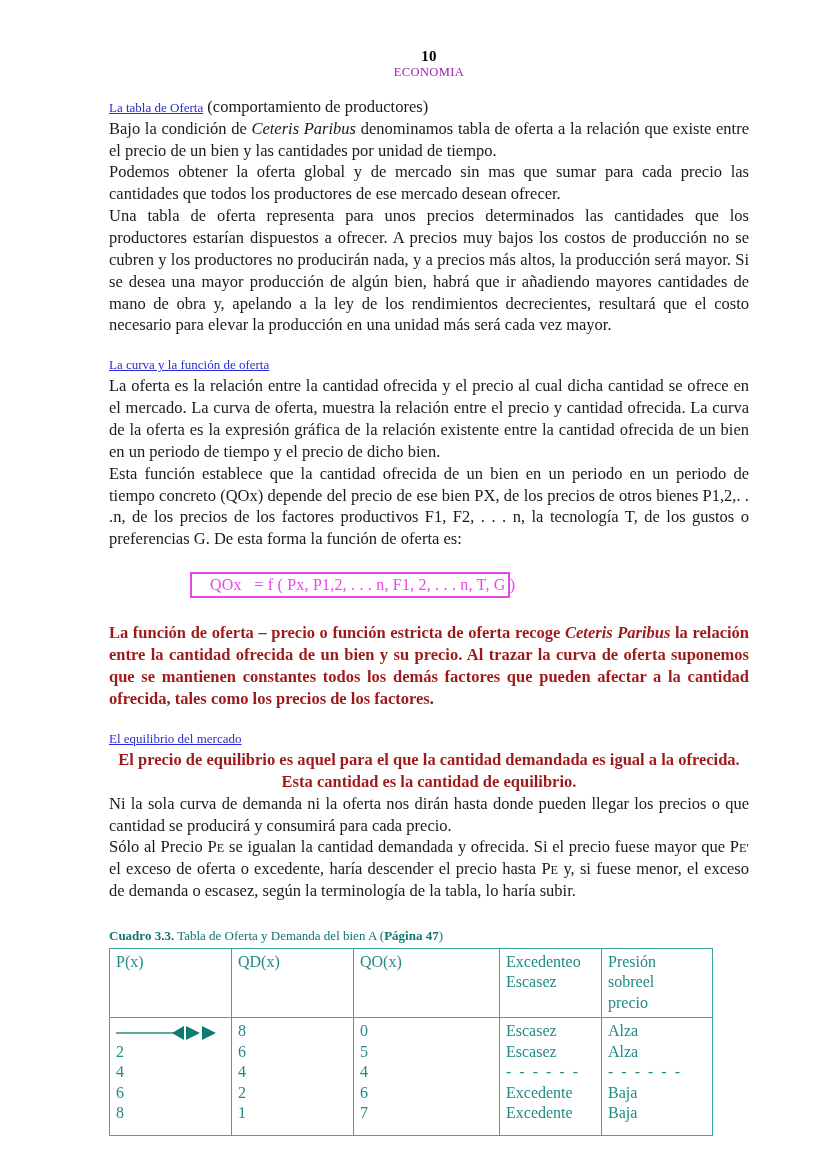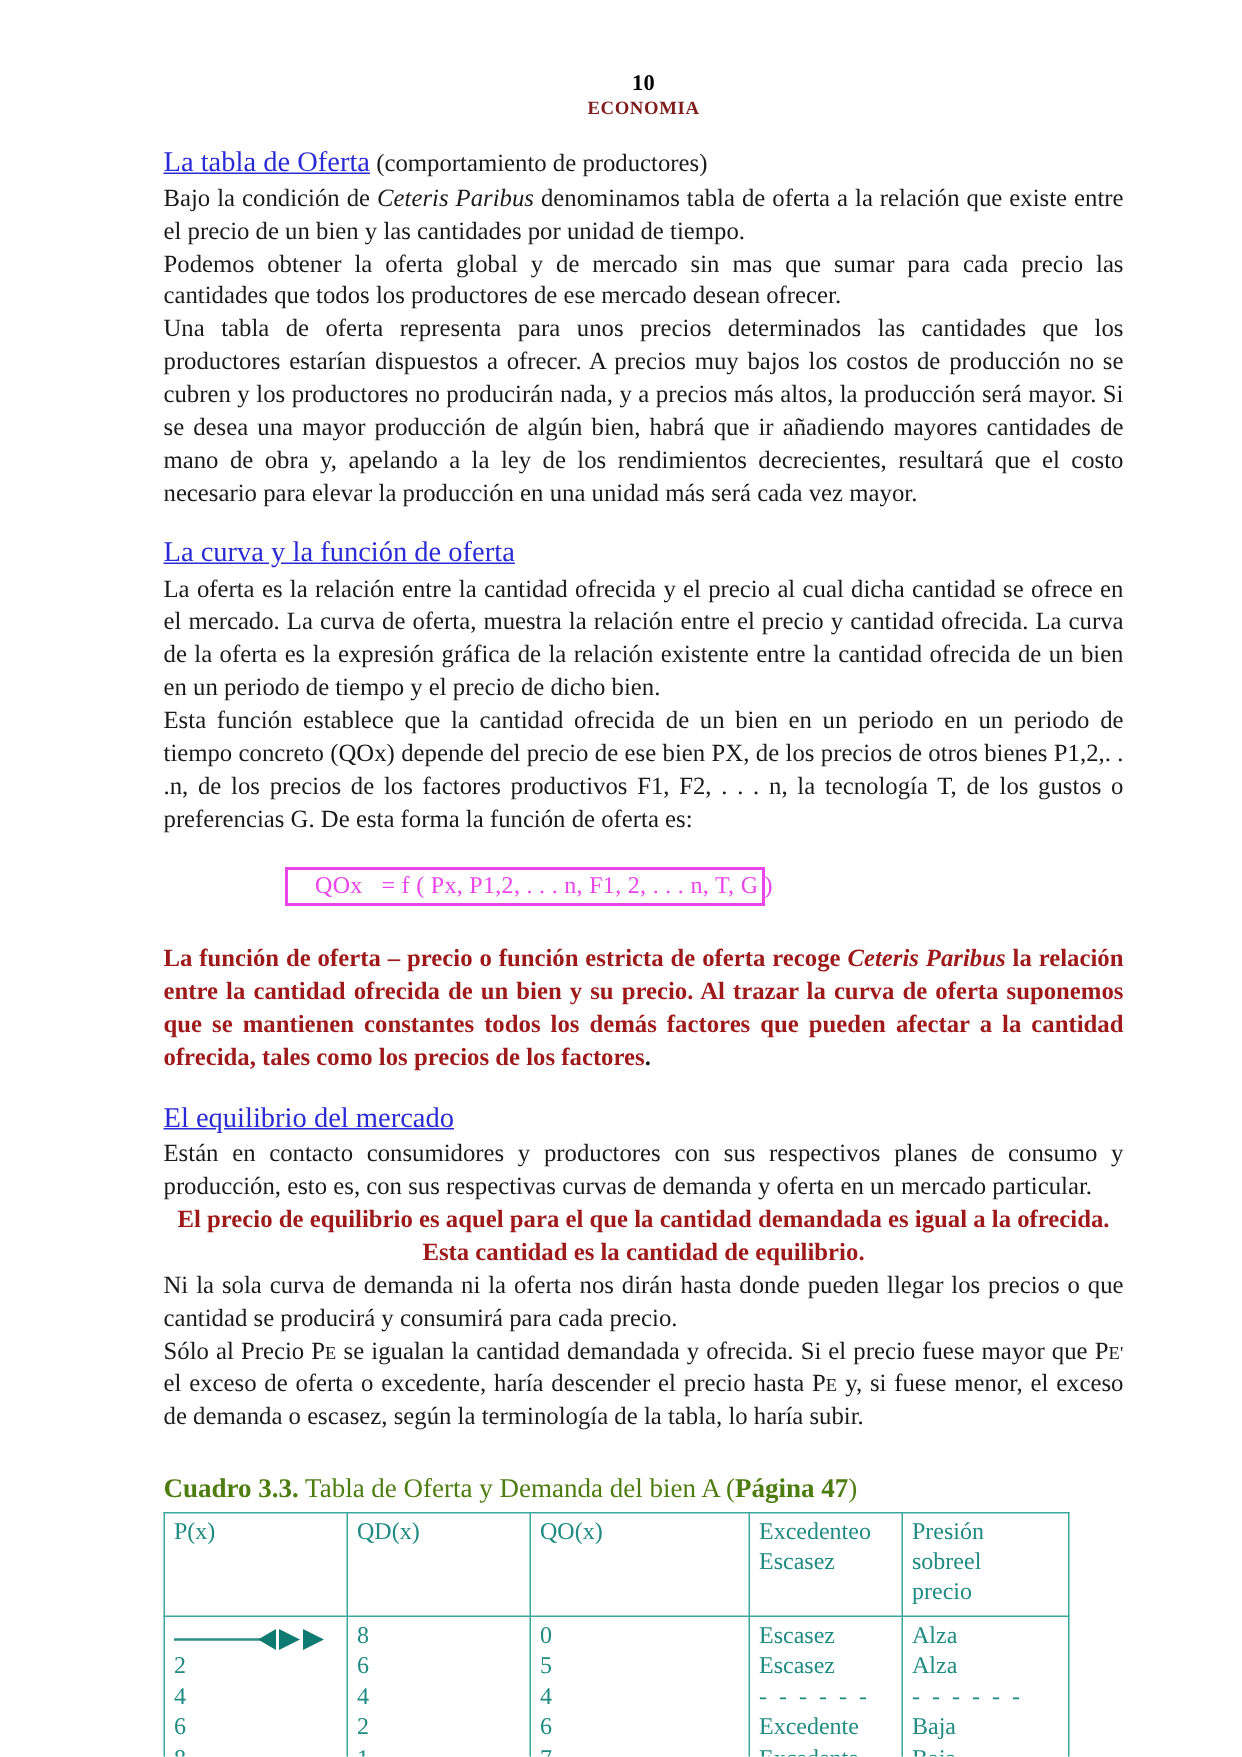--- a/index.html
+++ b/index.html
@@ -33,31 +33,31 @@
     text-align: center;
     line-height: 1.12;
   }
   .runhead .pagenum {
     font-weight: bold;
     font-size: 15px;
     color: #000000;
     letter-spacing: .2px;
   }
   .runhead .pubname {
-    font-weight: bold;
+    font-weight: normal;
     font-size: 12.5px;
-    color: #7f1d1d;
+    color: #a21caf;
     letter-spacing: .4px;
   }
 
   
   .linkhead {
     color: #2b2bd4;
     text-decoration: underline;
-    font-size: 19px;
+    font-size: 13px;
     line-height: 1.32;
     display: inline;
   }
   .headline {
     font-size: 16.5px;
     line-height: 1.33;
     margin-top: 17px;
   }
   .headline .plain { color: #1a1a1a; text-decoration: none; }
 
@@ -120,22 +120,22 @@
   
   .sc {
     font-size: 0.74em;
     vertical-align: baseline;
     letter-spacing: .2px;
   }
 
   
   .tablecap {
     margin-top: 26px;
-    font-size: 18px;
-    color: #4d7c0f;
+    font-size: 13px;
+    color: #0f766e;
     line-height: 1.3;
   }
   .tablecap .b { font-weight: bold; }
 
   table.cuadro {
     border-collapse: collapse;
     margin-top: 3px;
     width: 603px;
     color: #1f8b82;
     font-size: 16px;
@@ -212,21 +212,20 @@
       <span class="formula-text">QOx   = f ( Px, P1,2, . . . n, F1, 2, . . . n, T, G )</span>
     </div>
   </div>
 
   <p class="maroon"><span>La función de oferta – precio o función estricta de oferta recoge </span><span class="it">Ceteris Paribus</span><span> la relación entre la cantidad ofrecida de un bien y su precio. Al trazar la curva de oferta suponemos que se mantienen constantes todos los demás factores que pueden afectar a la cantidad ofrecida, tales como los precios de los factores</span><span class="tail">.</span></p>
 
   <div class="headline">
     <a class="linkhead" href="#">El equilibrio del mercado</a>
   </div>
 
-  <p class="body">Están en contacto consumidores y productores con sus respectivos planes de consumo y producción, esto es, con sus respectivas curvas de demanda y oferta en un mercado particular.</p>
 
   <p class="maroon-left">El precio de equilibrio es aquel para el que la cantidad demandada es igual a la ofrecida.</p>
   <p class="maroon-left"><span>Esta cantidad es la cantidad de equilibrio</span><span class="tail">.</span></p>
 
   <p class="body">Ni la sola curva de demanda ni la oferta nos dirán hasta donde pueden llegar los precios o que cantidad se producirá y consumirá para cada precio.</p>
 
   <p class="body"><span>Sólo al Precio P</span><span class="sc">E</span><span> se igualan la cantidad demandada y ofrecida. Si el precio fuese mayor que P</span><span class="sc">E'</span><span> el exceso de oferta o excedente, haría descender el precio hasta P</span><span class="sc">E</span><span> y, si fuese menor, el exceso de demanda o escasez, según la terminología de la tabla, lo haría subir.</span></p>
 
   <div class="tablecap"><span class="b">Cuadro 3.3.</span><span> Tabla de Oferta y Demanda del bien A (</span><span class="b">Página 47</span><span>)</span></div>
 

